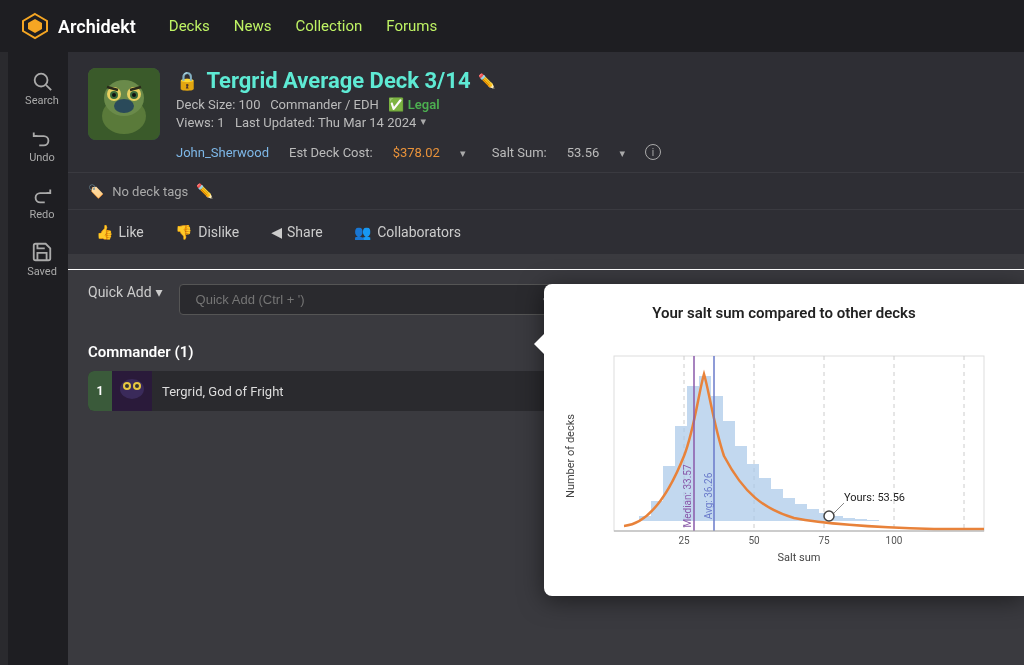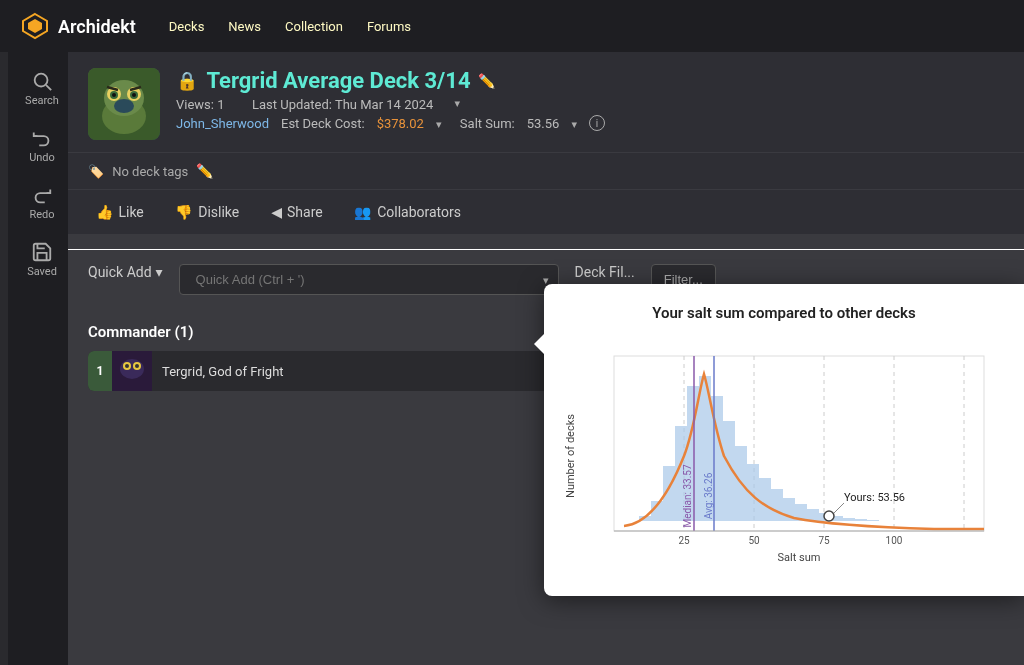--- a/index.html
+++ b/index.html
@@ -31,22 +31,22 @@
     }
     .logo-icon {
       width: 30px;
       height: 30px;
     }
     .nav-links {
       display: flex;
       gap: 24px;
     }
     .nav-link {
-      color: #fef9c3;
-      font-size: 13px;
+      color: #bef264;
+      font-size: 15px;
       cursor: pointer;
       text-decoration: none;
     }
 
     
     .left-sidebar {
       position: absolute;
       left: 8px;
       top: 52px;
       width: 68px;
@@ -126,29 +126,29 @@
       font-size: 13px;
       margin-bottom: 3px;
     }
     .legal-badge {
       color: #4caf50;
       font-weight: 600;
     }
     .deck-meta-row2 {
       color: #bbb;
       font-size: 13px;
-      margin-bottom: 3px;
-      display: flex;
-      gap: 21px;
+      margin-bottom: 14px;
+      display: flex;
+      gap: 4px;
     }
     .dropdown-arrow { color: #aaa; font-size: 11px; }
     .owner-row {
       display: flex;
       align-items: flex-end;
-      gap: 12px;
+      gap: 20px;
       font-size: 13px;
       color: #bbb;
     }
     .owner-name { color: #7eb8e8; cursor: pointer; }
     .cost-orange { color: #e8923a; }
     .info-icon {
       display: inline-flex;
       align-items: center;
       justify-content: center;
       width: 16px;
@@ -430,20 +430,25 @@
           <line x1="19" y1="19" x2="30" y2="22" stroke="#2a2a1a" stroke-width="2.5"></line>
           <line x1="53" y1="19" x2="42" y2="22" stroke="#2a2a1a" stroke-width="2.5"></line>
         </svg>
       </div>
     </div>
     <div class="deck-info">
       <div class="deck-title-row">
         <span class="lock-icon">🔒</span>
         <span class="deck-title">Tergrid Average Deck 3/14</span>
         <span class="edit-icon">✏️</span>
+      </div>
+      <div class="deck-meta">
+        Deck Size: <span>100</span> &nbsp; Commander / EDH &nbsp;
+        <span style="color:#4caf50">✅</span>
+        <span class="legal-badge">Legal</span>
       </div>
       <div class="deck-meta-row2">
         <span>Views: <span>1</span></span>
         <span>&nbsp; Last Updated: <span>Thu Mar 14 2024</span></span>
         <span class="dropdown-arrow">▾</span>
       </div>
       <div class="owner-row">
         <span class="owner-name">John_Sherwood</span>
         <span>Est Deck Cost:</span>
         <span class="cost-orange">$378.02</span>

